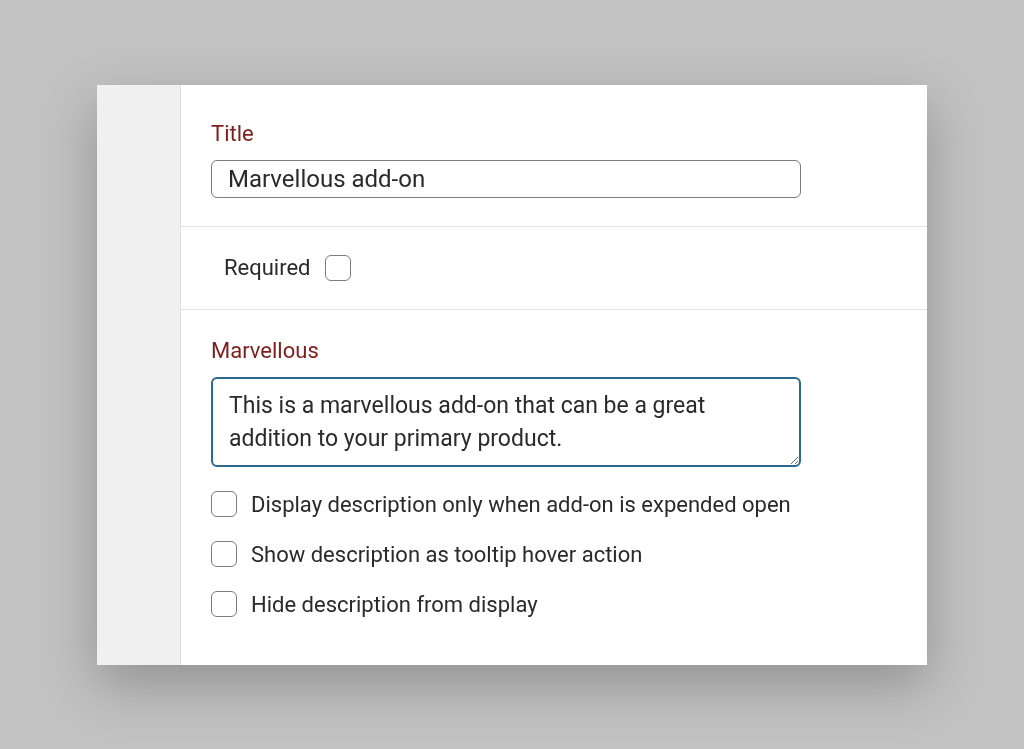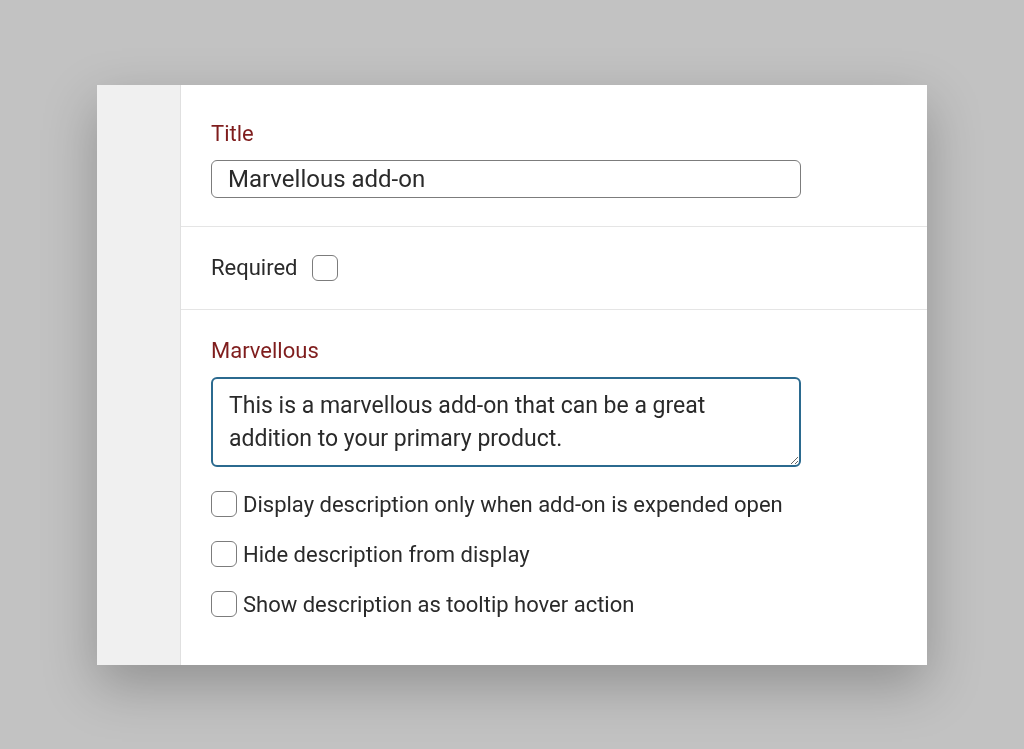--- a/index.html
+++ b/index.html
@@ -56,20 +56,21 @@
       color: #2a2a2a;
       border: 1.5px solid #7c7c7c;
       border-radius: 6px;
       background: #fff;
       font-family: inherit;
     }
     .inline-row {
       display: flex;
       align-items: center;
       gap: 14px;
+      margin-left: 13px;
     }
     .inline-label {
       font-size: 22px;
       color: #2a2a2a;
       font-weight: 400;
     }
     .checkbox {
       width: 26px;
       height: 26px;
       border: 1.5px solid #7c7c7c;
@@ -92,21 +93,21 @@
       border-radius: 6px;
       background: #fff;
       font-family: inherit;
       resize: both;
       min-height: 78px;
       line-height: 1.45;
     }
     .checkbox-row {
       display: flex;
       align-items: center;
-      gap: 6px;
+      gap: 14px;
       margin-top: 0;
     }
     .option-label {
       font-size: 22px;
       color: #2a2a2a;
       font-weight: 400;
     }
     .options-section {
       padding: 20px 30px 28px 30px;
     }
@@ -146,22 +147,22 @@
       </div>
     </div>
 
     <div class="options-section">
       <div class="checkbox-row">
         <input type="checkbox" class="checkbox" style="">
         <span class="option-label">Display description only when add-on is expended open</span>
       </div>
       <div class="checkbox-row">
         <input type="checkbox" class="checkbox" style="">
-        <span class="option-label">Hide description from display</span>
+        <span class="option-label">Show description as tooltip hover action</span>
       </div>
       <div class="checkbox-row">
         <input type="checkbox" class="checkbox" style="">
-        <span class="option-label">Show description as tooltip hover action</span>
+        <span class="option-label">Hide description from display</span>
       </div>
     </div>
 
   </div>
 </div>
 
 </body></html>

